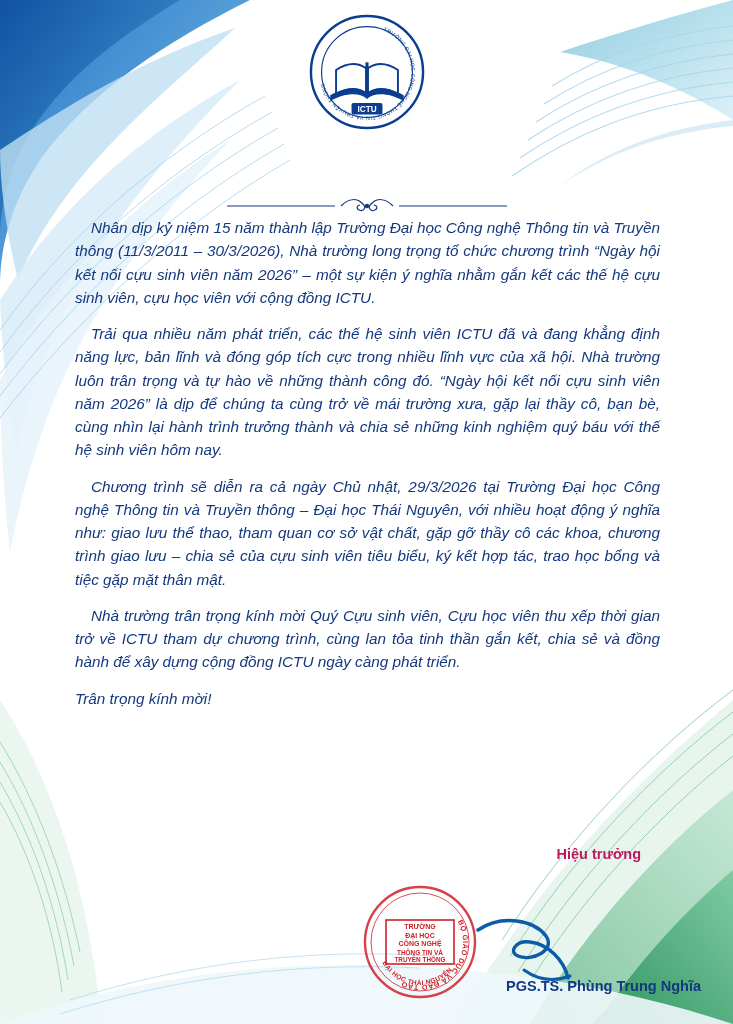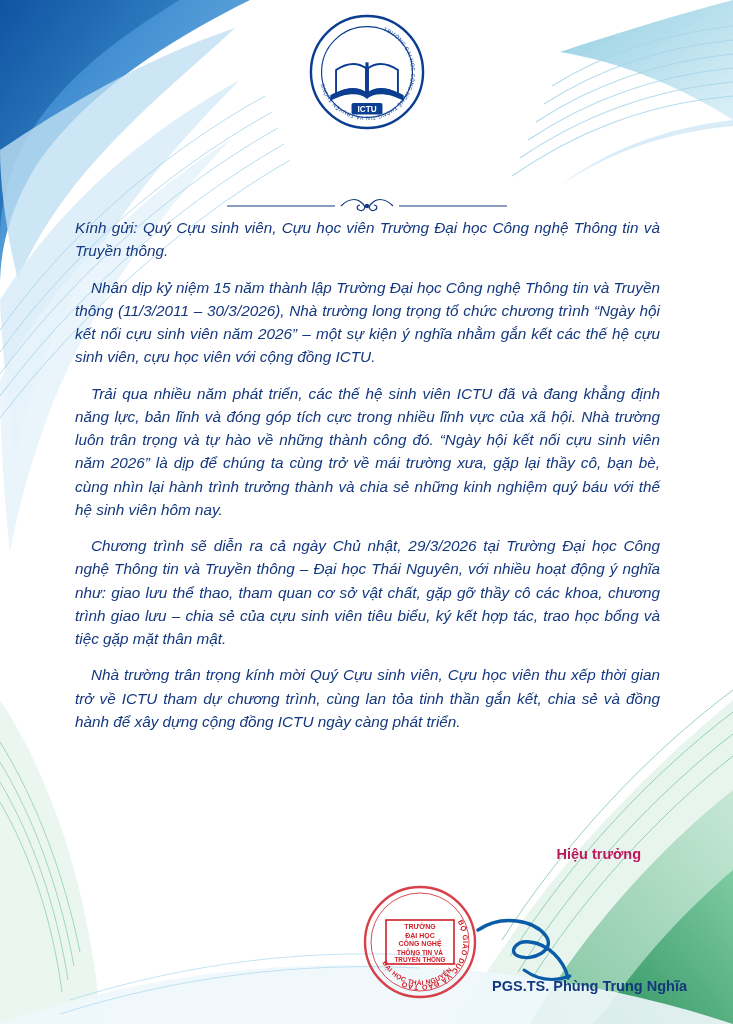--- a/index.html
+++ b/index.html
@@ -107,21 +107,21 @@
     position: absolute;
     right: 92px;
     top: 846px;
     font-family: "Liberation Sans", sans-serif;
     font-weight: bold;
     font-size: 14.5px;
     color: #be185d;
   }
   .sign-name {
     position: absolute;
-    right: 46px;
+    right: 32px;
     top: 978px;
     font-family: "Liberation Sans", sans-serif;
     font-weight: bold;
     font-size: 14.5px;
     color: #14387f;
   }
   .stamp {
     position: absolute;
     left: 360px;
     top: 882px;
@@ -240,25 +240,25 @@
 
     <svg class="divider" viewBox="0 0 300 20">
       <line x1="10" y1="10" x2="118" y2="10" stroke="#14387f" stroke-width="1"></line>
       <line x1="182" y1="10" x2="290" y2="10" stroke="#14387f" stroke-width="1"></line>
       <path d="M124,10 C132,2 140,2 146,8 C150,12 146,16 142,14 C139,12.6 140,9 143,9" fill="none" stroke="#14387f" stroke-width="1.2"></path>
       <path d="M176,10 C168,2 160,2 154,8 C150,12 154,16 158,14 C161,12.6 160,9 157,9" fill="none" stroke="#14387f" stroke-width="1.2"></path>
       <circle cx="150" cy="10" r="2.2" fill="#14387f"></circle>
     </svg>
 
     <div class="body-text">
-      <p class="noindent">Kính gửi: Quý Cựu sinh viên, Cựu học viên Trường Đại học Công nghệ Thông tin và Truyền thông.</p>
       <p>Nhân dịp kỷ niệm 15 năm thành lập Trường Đại học Công nghệ Thông tin và Truyền thông (11/3/2011 – 30/3/2026), Nhà trường long trọng tổ chức chương trình “Ngày hội kết nối cựu sinh viên năm 2026” – một sự kiện ý nghĩa nhằm gắn kết các thế hệ cựu sinh viên, cựu học viên với cộng đồng ICTU.</p>
       <p>Trải qua nhiều năm phát triển, các thế hệ sinh viên ICTU đã và đang khẳng định năng lực, bản lĩnh và đóng góp tích cực trong nhiều lĩnh vực của xã hội. Nhà trường luôn trân trọng và tự hào về những thành công đó. “Ngày hội kết nối cựu sinh viên năm 2026” là dịp để chúng ta cùng trở về mái trường xưa, gặp lại thầy cô, bạn bè, cùng nhìn lại hành trình trưởng thành và chia sẻ những kinh nghiệm quý báu với thế hệ sinh viên hôm nay.</p>
       <p>Chương trình sẽ diễn ra cả ngày Chủ nhật, 29/3/2026 tại Trường Đại học Công nghệ Thông tin và Truyền thông – Đại học Thái Nguyên, với nhiều hoạt động ý nghĩa như: giao lưu thể thao, tham quan cơ sở vật chất, gặp gỡ thầy cô các khoa, chương trình giao lưu – chia sẻ của cựu sinh viên tiêu biểu, ký kết hợp tác, trao học bổng và tiệc gặp mặt thân mật.</p>
       <p>Nhà trường trân trọng kính mời Quý Cựu sinh viên, Cựu học viên thu xếp thời gian trở về ICTU tham dự chương trình, cùng lan tỏa tinh thần gắn kết, chia sẻ và đồng hành để xây dựng cộng đồng ICTU ngày càng phát triển.</p>
+      <p class="noindent">Trân trọng kính mời!</p>
     </div>
 
     <div class="sign-title">Hiệu trưởng</div>
 
     <svg class="stamp" viewBox="0 0 120 120">
       <circle cx="60" cy="60" r="55" fill="none" stroke="#d0202a" stroke-width="2.4" opacity="0.85"></circle>
       <circle cx="60" cy="60" r="49" fill="none" stroke="#d0202a" stroke-width="1" opacity="0.8"></circle>
       <path id="stampTop" d="M60,17 a43,43 0 1,1 -0.1,0" fill="none"></path>
       <path id="stampBottom" d="M17,60 a43,43 0 0,0 86,0" fill="none"></path>
       <text font-family="Liberation Sans, sans-serif" font-size="7.2" font-weight="bold" fill="#d0202a" letter-spacing="0.5">

